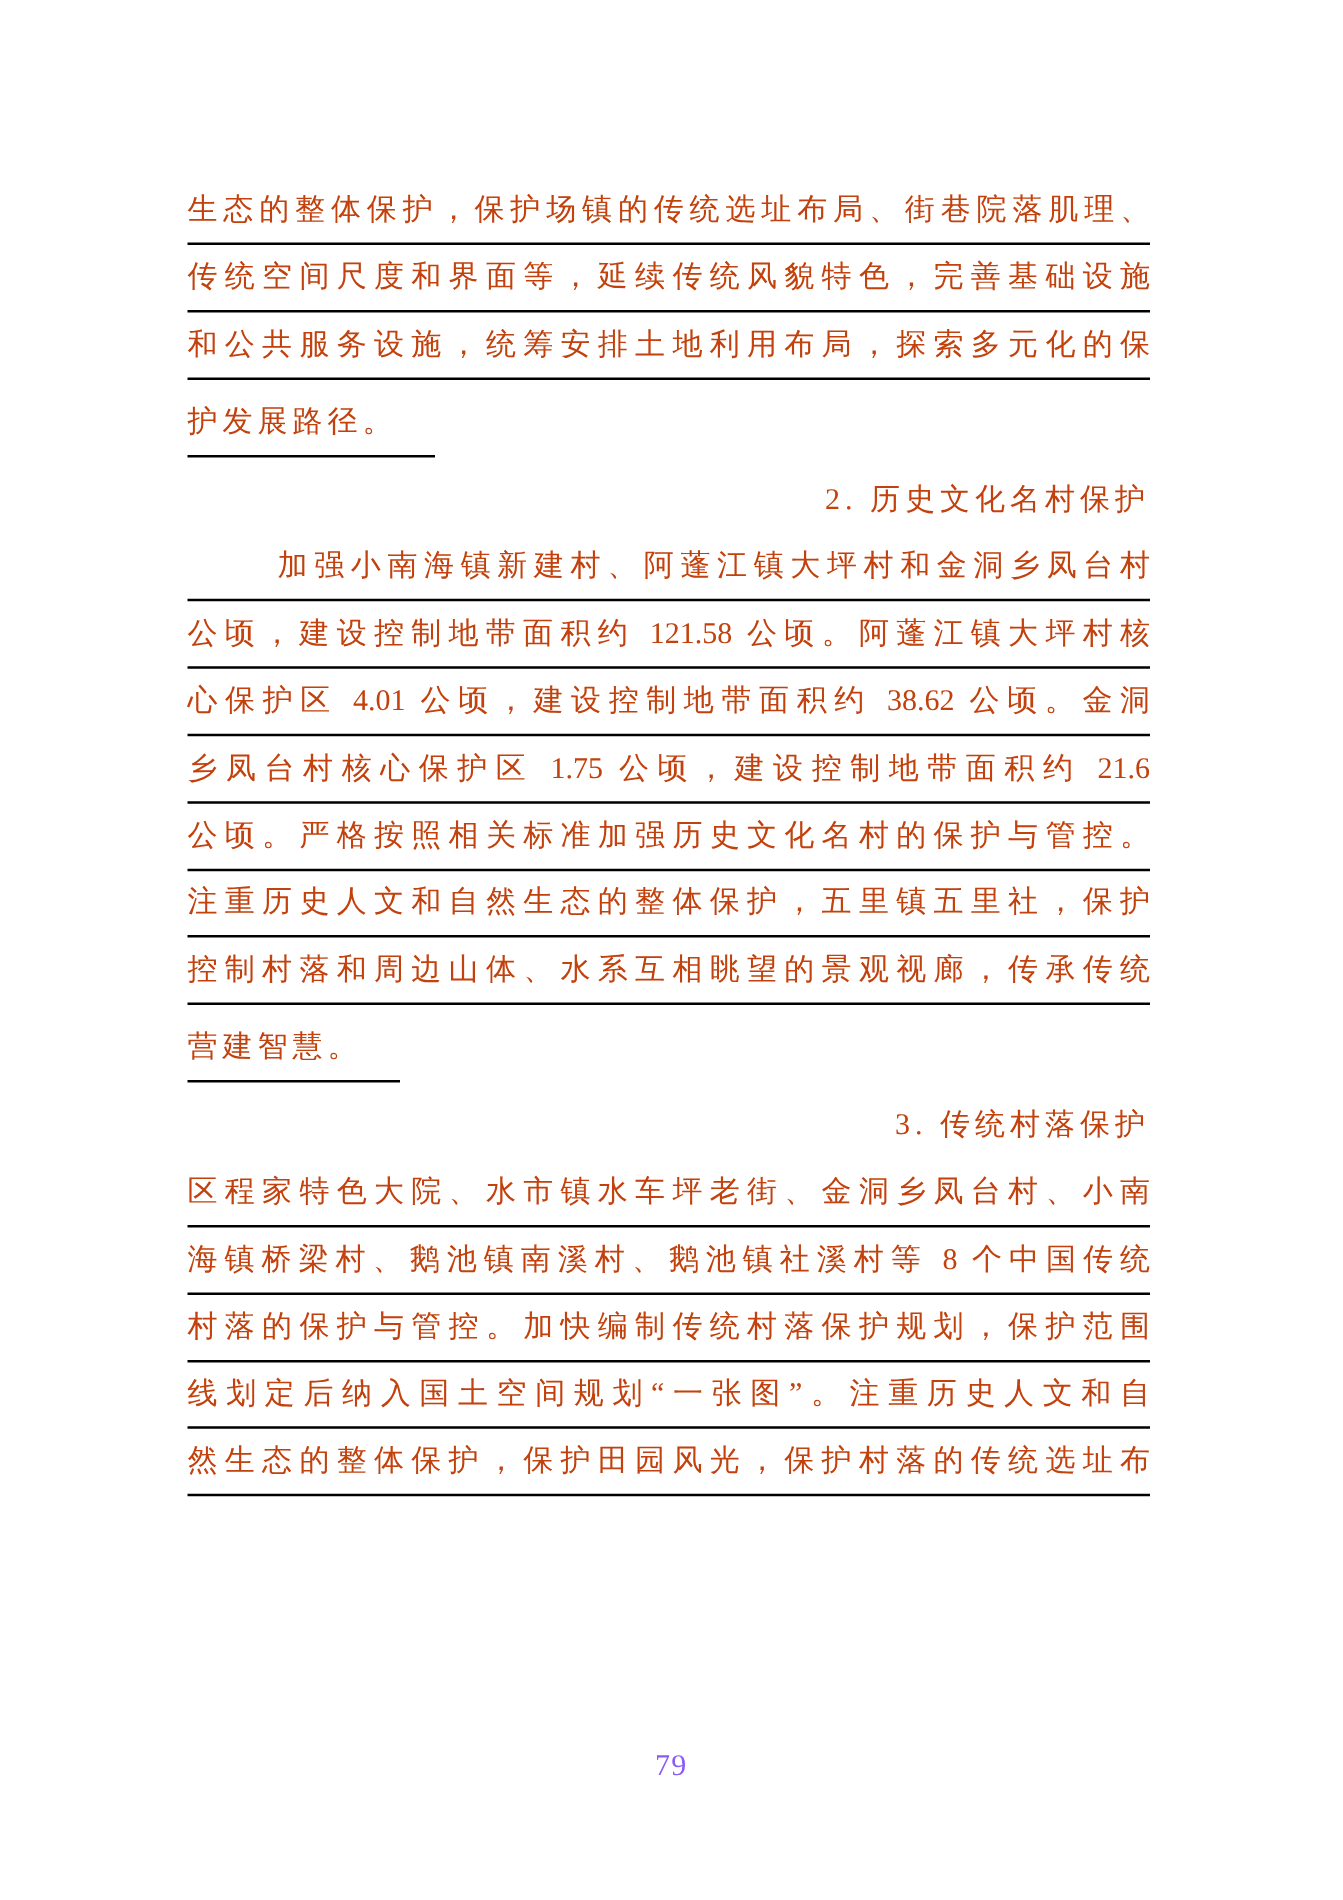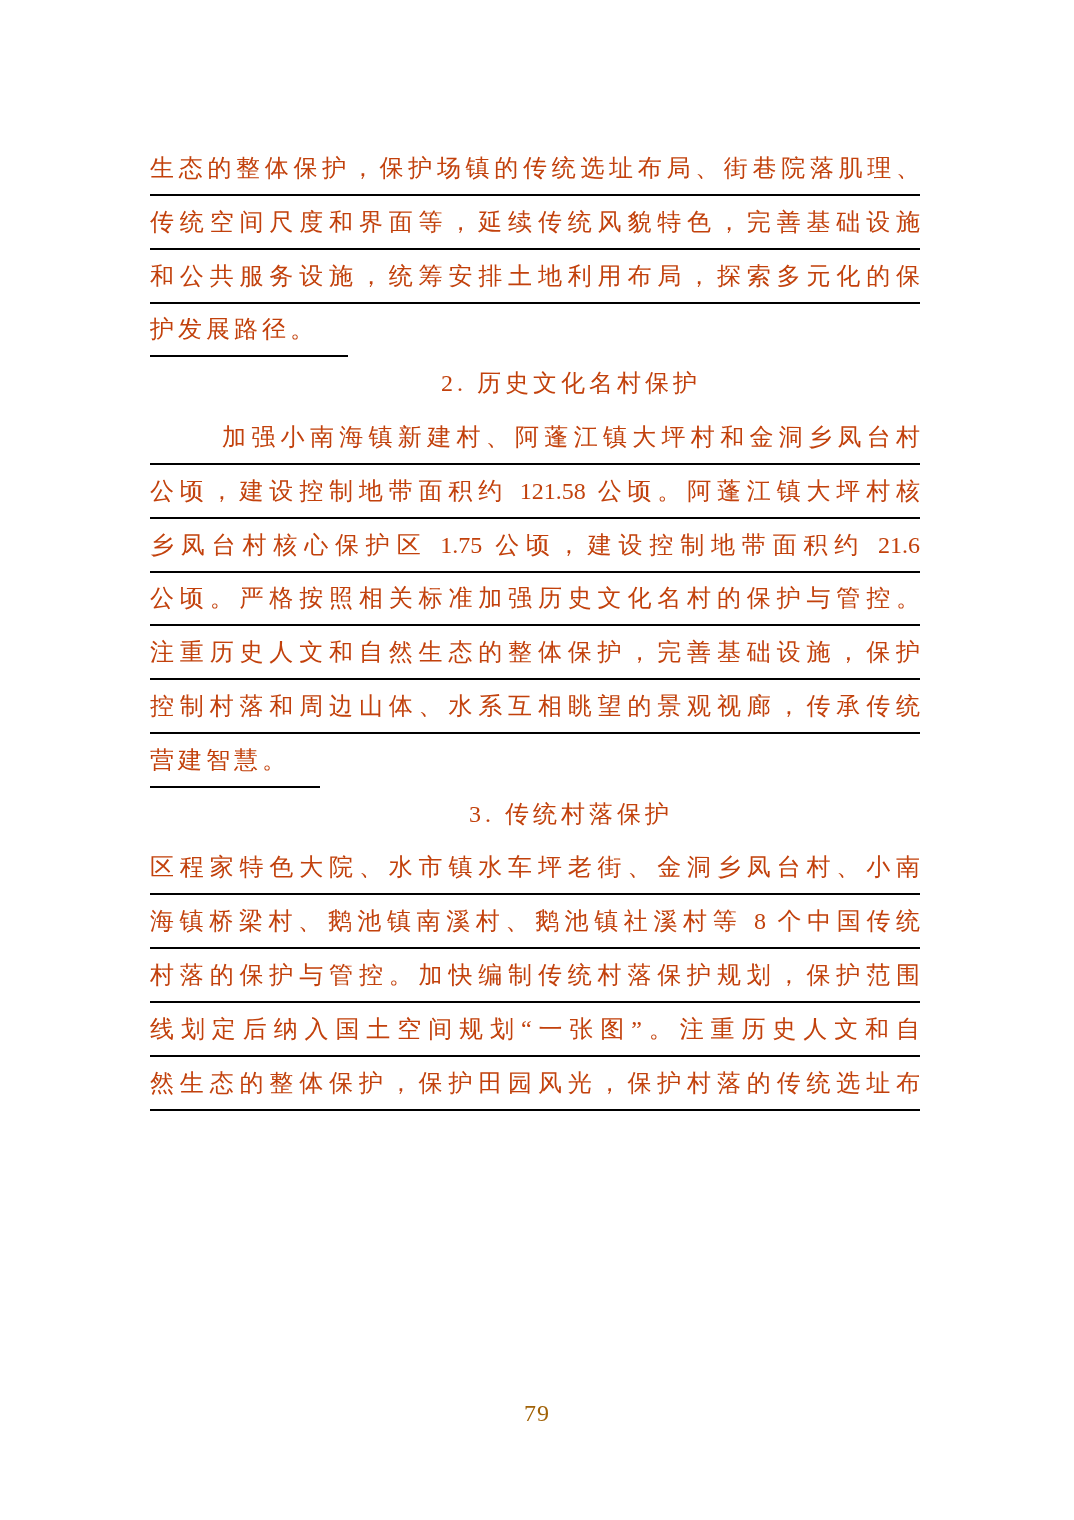--- a/index.html
+++ b/index.html
@@ -41,49 +41,51 @@
     border-bottom-color: #000000;
   }
   .line.indent {
     padding-left: 72px;
   }
   .line.partial {
     width: fit-content;
     padding-right: 30px;
   }
   .line.short {
-    text-align: center;
+    text-align: right;
     letter-spacing: 4px;
+    margin-top: 16px;
   }
   .footer {
     position: absolute;
     left: 0;
     top: 1398px;
     width: 1074px;
     text-align: center;
     font-size: 24px;
     line-height: 30px;
     letter-spacing: 1px;
-    color: #a16207;
+    color: #8b5cf6;
   }
 </style>
 </head>
 <body>
 
 <div id="doc">
     <div class="line u fill">生态的整体保护，保护场镇的传统选址布局、街巷院落肌理、</div>
     <div class="line u fill">传统空间尺度和界面等，延续传统风貌特色，完善基础设施</div>
     <div class="line u fill">和公共服务设施，统筹安排土地利用布局，探索多元化的保</div>
     <div class="line u short partial">护发展路径。</div>
     <div class="line short indent">2. 历史文化名村保护</div>
     <div class="line u indent fill">加强小南海镇新建村、阿蓬江镇大坪村和金洞乡凤台村</div>
     <div class="line u fill">公顷，建设控制地带面积约 121.58 公顷。阿蓬江镇大坪村核</div>
+    <div class="line u fill">心保护区 4.01 公顷，建设控制地带面积约 38.62 公顷。金洞</div>
     <div class="line u fill">乡凤台村核心保护区 1.75 公顷，建设控制地带面积约 21.6</div>
     <div class="line u fill">公顷。严格按照相关标准加强历史文化名村的保护与管控。</div>
-    <div class="line u fill">注重历史人文和自然生态的整体保护，完善基础设施，保护</div>
+    <div class="line u fill">注重历史人文和自然生态的整体保护，五里镇五里社，保护</div>
     <div class="line u fill">控制村落和周边山体、水系互相眺望的景观视廊，传承传统</div>
     <div class="line u short partial">营建智慧。</div>
     <div class="line short indent">3. 传统村落保护</div>
     <div class="line u fill">区程家特色大院、水市镇水车坪老街、金洞乡凤台村、小南</div>
     <div class="line u fill">海镇桥梁村、鹅池镇南溪村、鹅池镇社溪村等 8 个中国传统</div>
     <div class="line u fill">村落的保护与管控。加快编制传统村落保护规划，保护范围</div>
     <div class="line u fill">线划定后纳入国土空间规划“一张图”。注重历史人文和自</div>
     <div class="line u fill">然生态的整体保护，保护田园风光，保护村落的传统选址布</div>
   </div>
 

